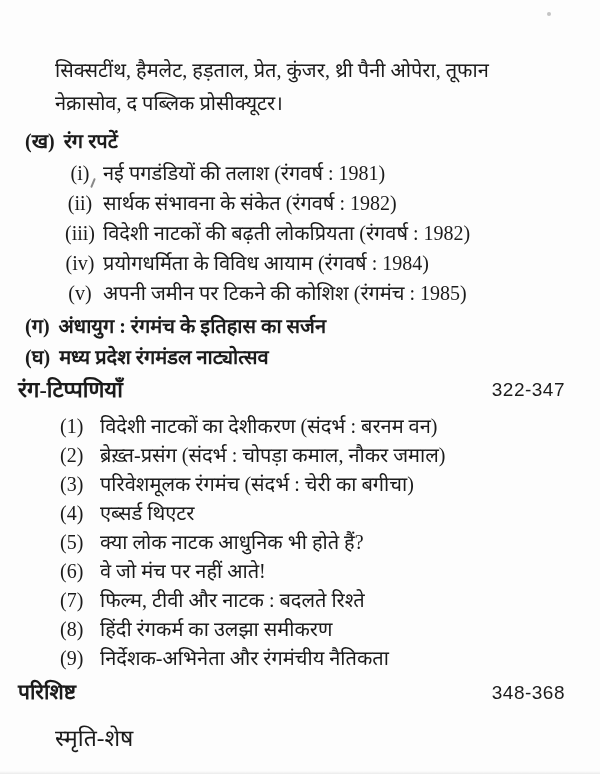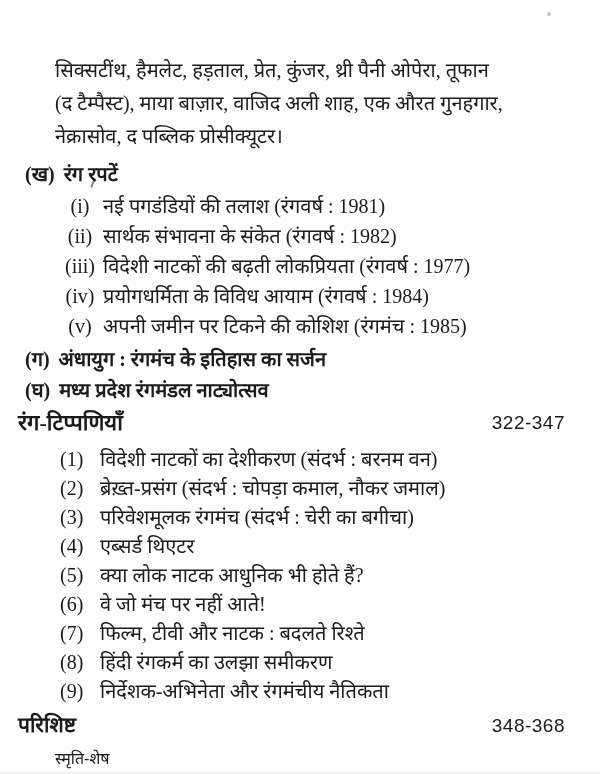--- a/index.html
+++ b/index.html
@@ -56,21 +56,21 @@
   }
   
   .tippani-list{margin-top:6px;}
   .tippani-list .row{line-height:29px;font-size:20px;}
   .tippani-list .num{
     margin-left:42px;width:40px;flex:0 0 40px;text-align:left;
   }
   .tippani-list .txt{white-space:nowrap;}
   
   .section-row.parishisht{line-height:31px;font-size:21px;margin-top:4px;}
-  .sub-entry{padding-left:37px;font-size:16px;line-height:30px;margin-top:3px;}
+  .sub-entry{padding-left:37px;font-size:23px;line-height:30px;margin-top:16px;}
   
   .artifact{position:absolute;pointer-events:none;}
   .tick-mark{
     left:92px;top:178px;width:2px;height:10px;
     background:rgba(40,40,40,0.55);
     transform:rotate(22deg);border-radius:1px;
   }
   .speckle{
     left:547px;top:12px;width:4px;height:4px;border-radius:50%;
     background:rgba(90,90,90,0.35);
@@ -80,41 +80,40 @@
 <body>
 
 <div class="page">
   <span class="artifact speckle"></span>
   <span class="artifact tick-mark"></span>
 
   <div class="content">
 
     <div class="intro">
       <div class="line">सिक्सटींथ, हैमलेट, हड़ताल, प्रेत, कुंजर, थ्री पैनी ओपेरा, तूफान</div>
-      <div class="line">(द टैम्पैस्ट), माया बाज़ार, वाजिद अली शाह, एक औरत गुनहगार,</div>
       <div class="line">नेक्रासोव, द पब्लिक प्रोसीक्यूटर।</div>
     </div>
 
     <div class="letter-heading kha">
       <span>(ख)</span>
       <span>रंग रपटें</span>
     </div>
 
     <div class="roman-list">
       <div class="row">
         <span class="num">(i)</span>
         <span class="txt">नई पगडंडियों की तलाश (रंगवर्ष : 1981)</span>
       </div>
       <div class="row">
         <span class="num">(ii)</span>
         <span class="txt">सार्थक संभावना के संकेत (रंगवर्ष : 1982)</span>
       </div>
       <div class="row">
         <span class="num">(iii)</span>
-        <span class="txt">विदेशी नाटकों की बढ़ती लोकप्रियता (रंगवर्ष : 1977)</span>
+        <span class="txt">विदेशी नाटकों की बढ़ती लोकप्रियता (रंगवर्ष : 1982)</span>
       </div>
       <div class="row">
         <span class="num">(iv)</span>
         <span class="txt">प्रयोगधर्मिता के विविध आयाम (रंगवर्ष : 1984)</span>
       </div>
       <div class="row">
         <span class="num">(v)</span>
         <span class="txt">अपनी जमीन पर टिकने की कोशिश (रंगमंच : 1985)</span>
       </div>
     </div>

